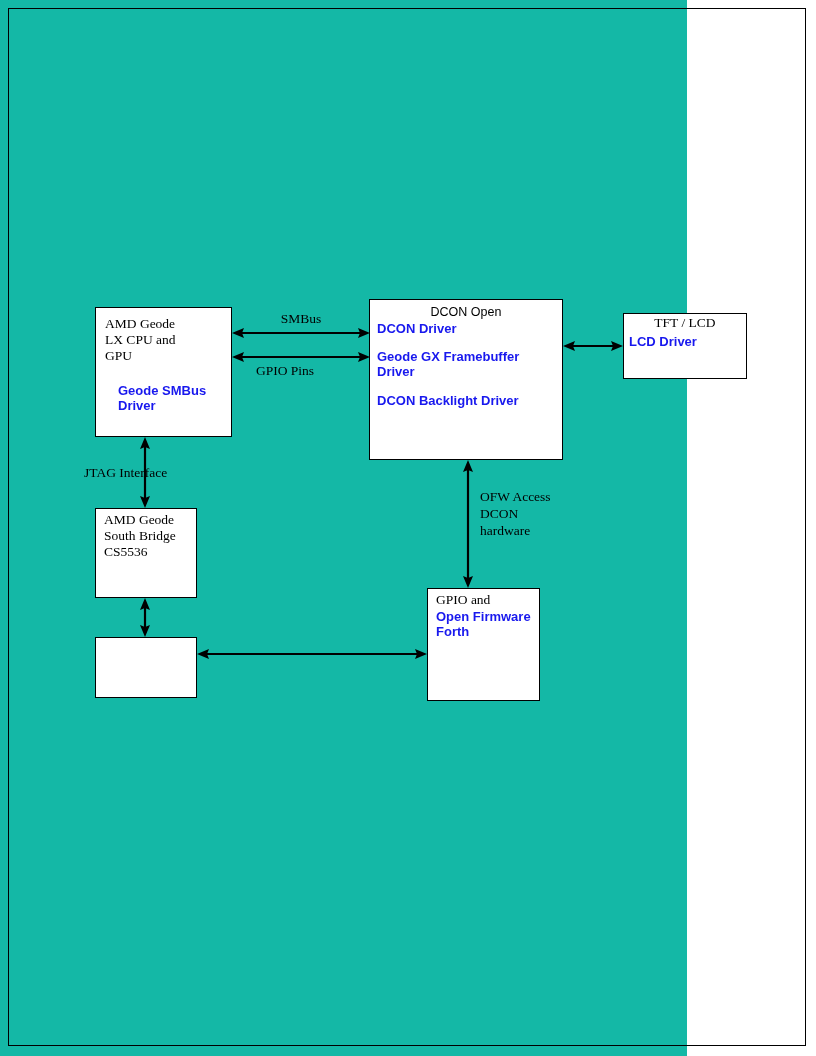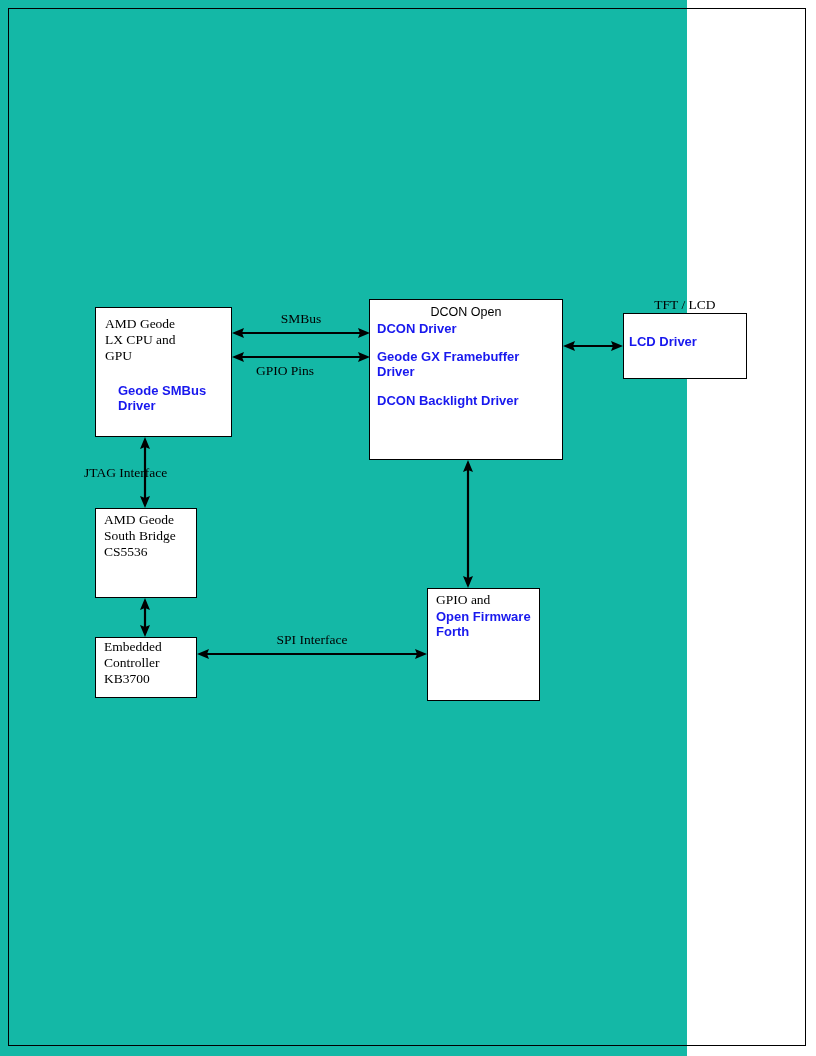--- a/index.html
+++ b/index.html
@@ -36,32 +36,29 @@
 Driver</div>
 
   <div class="box" style="left:369px;top:299px;width:194px;height:161px;"></div>
   <div class="lbl sans-title ctr" style="left:369px;top:305px;width:194px;">DCON Open</div>
   <div class="lbl blue" style="left:377px;top:321px;width:180px;">DCON Driver</div>
   <div class="lbl blue" style="left:377px;top:349px;width:182px;">Geode GX Framebuffer
 Driver</div>
   <div class="lbl blue" style="left:377px;top:393px;width:182px;">DCON Backlight Driver</div>
 
   <div class="box" style="left:623px;top:313px;width:124px;height:66px;"></div>
-  <div class="lbl serif ctr" style="left:623px;top:297px;width:124px;">TFT / LCD</div>
+  <div class="lbl serif ctr" style="left:623px;top:315px;width:124px;">TFT / LCD</div>
   <div class="lbl blue" style="left:629px;top:334px;width:116px;">LCD Driver</div>
 
   <div class="box" style="left:95px;top:508px;width:102px;height:90px;"></div>
   <div class="lbl serif" style="left:104px;top:512px;width:95px;">AMD Geode
 South Bridge
 CS5536</div>
 
   <div class="box" style="left:95px;top:637px;width:102px;height:61px;"></div>
-  <div class="lbl serif" style="left:104px;top:639px;width:95px;">Embedded
-Controller
-KB3700</div>
 
   <div class="box" style="left:427px;top:588px;width:113px;height:113px;"></div>
   <div class="lbl serif" style="left:436px;top:592px;width:104px;">GPIO and</div>
   <div class="lbl blue" style="left:436px;top:609px;width:108px;">Open Firmware
 Forth</div>
 
   <div class="arrow" style="left:232px;top:325px;width:138px;height:16px;">
     <svg width="138" height="16" viewBox="0 0 138 16">
       <line x1="8" y1="8" x2="130" y2="8" stroke="#000" stroke-width="2.2"></line>
       <polygon points="0,8 12,3 10,8 12,13" fill="#000"></polygon>
@@ -104,23 +101,25 @@
     </svg>
   </div>
 
   <div class="arrow" style="left:197px;top:646px;width:230px;height:16px;">
     <svg width="230" height="16" viewBox="0 0 230 16">
       <line x1="8" y1="8" x2="222" y2="8" stroke="#000" stroke-width="2.2"></line>
       <polygon points="0,8 12,3 10,8 12,13" fill="#000"></polygon>
       <polygon points="230,8 218,3 220,8 218,13" fill="#000"></polygon>
     </svg>
   </div>
-  <div class="conn-label" style="left:197px;top:632px;width:230px;text-align:center;">SPI Interface</div>
 
   <div class="arrow" style="left:460px;top:460px;width:16px;height:128px;">
     <svg width="16" height="128" viewBox="0 0 16 128">
       <line x1="8" y1="8" x2="8" y2="120" stroke="#000" stroke-width="2.2"></line>
       <polygon points="8,0 3,12 8,10 13,12" fill="#000"></polygon>
       <polygon points="8,128 3,116 8,118 13,116" fill="#000"></polygon>
     </svg>
   </div>
+  <div class="conn-label" style="left:480px;top:489px;width:110px;">OFW Access
+DCON
+hardware</div>
 
 </div>
 
 </body></html>

